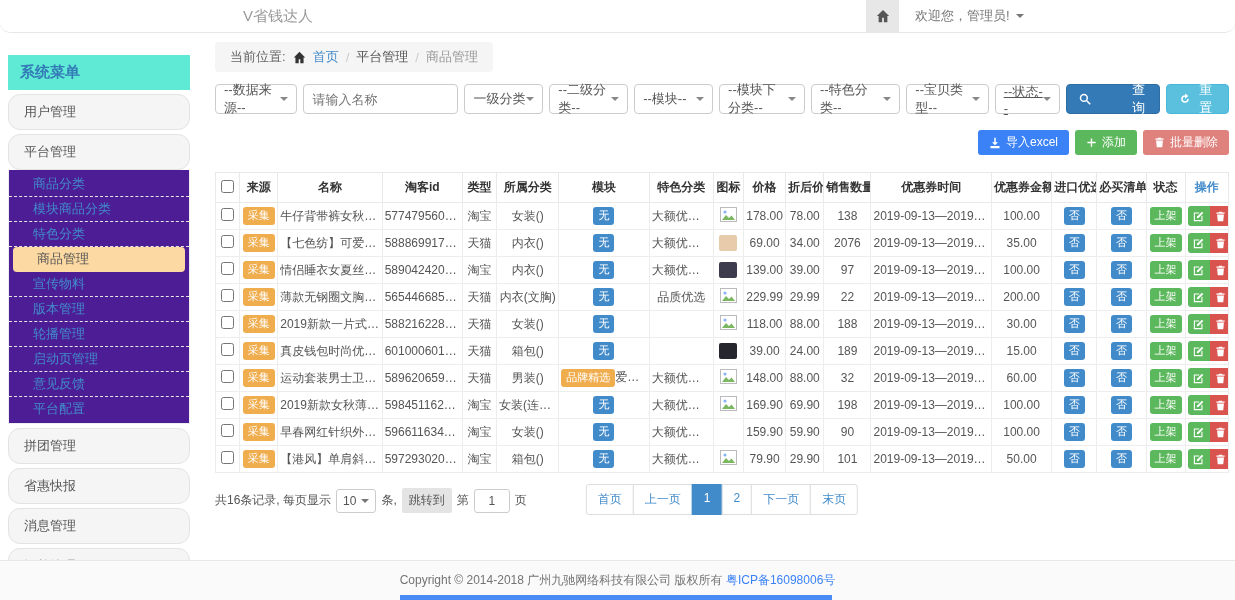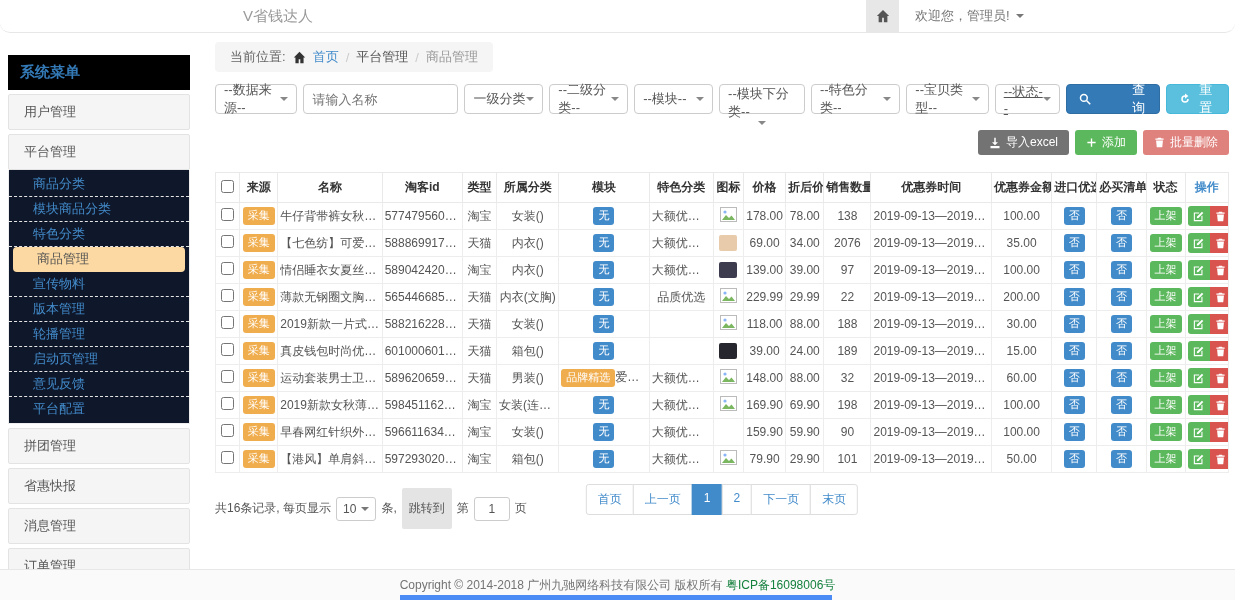--- a/index.html
+++ b/index.html
@@ -9,24 +9,24 @@
     border-bottom:1px solid #e7e7e7; z-index:4;border-radius:10px; }
   .brand { position:absolute; left:243px; top:0; line-height:32px; font-size:15px; color:#9a9a9a; }
   .topbar-right { position:absolute; left:866px; top:0; height:32px; display:flex; align-items:center; }
   .home-btn { width:33px; height:32px; background:#e7e7e7; display:flex; align-items:center;
     justify-content:center; cursor:pointer; }
   .welcome { margin-left:16px; font-size:13px; color:#777; display:flex; align-items:center; gap:6px; cursor:pointer; }
   .caret { width:0; height:0; border-left:4px solid transparent; border-right:4px solid transparent;
     border-top:4px solid #777; display:inline-block; }
   
   .sidebar { position:absolute; left:8px; top:55px; width:182px; z-index:1; }
-  .side-title { background:#000000; padding:8px 12px; font-size:15px; font-weight:bold; color:#337ab7; }
-  .side-section { background:#f5f5f5; border:1px solid #e3e3e3; border-radius:2px; margin-top:4px;
+  .side-title { background:#5eead4; padding:8px 12px; font-size:15px; font-weight:bold; color:#337ab7; }
+  .side-section { background:#f5f5f5; border:1px solid #e3e3e3; border-radius:12px; margin-top:4px;
     padding:8px 15px; font-size:13px; color:#555; cursor:pointer; }
-  .side-sub { background:#0f172a; border:1px solid #eee; border-top:none; padding:2px 0; }
+  .side-sub { background:#4c1d95; border:1px solid #eee; border-top:none; padding:2px 0; }
   .side-sub-item { padding:5px 14px 5px 24px; font-size:13px; color:#428bca;
     border-bottom:1px dashed #e5e5e5; cursor:pointer; line-height:14px; }
   .side-sub-item:last-child { border-bottom:none; }
   .side-sub-item.active { background:#fcd9a2; border-radius:4px; margin:0 4px; color:#555;
     border-bottom:1px dashed transparent; }
   
   .main { position:absolute; left:215px; top:42px; width:1014px; z-index:1; }
   .breadcrumb { display:inline-flex; align-items:center; gap:7px; background:#f5f5f5;
     border-radius:4px; padding:6px 15px; font-size:13px; color:#666; }
   .breadcrumb .link { color:#428bca; cursor:pointer; }
@@ -40,21 +40,21 @@
     align-items:center; justify-content:space-between; padding:0 8px; font-size:13px; color:#555; cursor:pointer; }
   .sel .caret { border-top-color:#888; }
   .txt { height:30px; border:1px solid #ccc; border-radius:4px; padding:0 8px; font-size:13px;
     color:#555; font-family:inherit; }
   .btn { height:30px; border:1px solid transparent; border-radius:4px; color:#fff; font-size:13px;
     display:inline-flex; align-items:center; gap:5px; padding:0 12px; cursor:pointer; font-family:inherit; }
   .btn-query { background:#337ab7; border-color:#2e6da4;gap:40px; }
   .btn-reset { background:#5bc0de; border-color:#46b8da; }
   .toolbar { display:flex; justify-content:flex-end; gap:6px; margin-top:16px; }
   .btn-sm { height:25px; font-size:12px; border-radius:3px; padding:0 10px; }
-  .btn-import { background:#737373; }
+  .btn-import { background:#3b82f6; }
   .btn-add { background:#5cb85c; }
   .btn-batch { background:#df817c; }
   table.tbl { width:100%; border-collapse:collapse; table-layout:fixed; margin-top:17px; background:#fff; }
   .tbl th { font-size:12px; color:#333; border:1px solid #e9e9e9; padding:6px 2px; text-align:center;
     font-weight:bold; white-space:nowrap; overflow:hidden; }
   .tbl th.op { color:#428bca; }
   .tbl td { font-size:12px; color:#555; border:1px solid #ededed; padding:3px 2px; text-align:center;
     white-space:nowrap; overflow:hidden; text-overflow:ellipsis; height:26px; }
   .badge { display:inline-block; padding:2px 5px; border-radius:3px; color:#fff; font-size:11px;
     line-height:1.2; cursor:pointer; }
@@ -64,34 +64,34 @@
   .thumb { width:18px; height:16px; display:inline-block; border-radius:2px; vertical-align:middle; }
   .t-tan { background:#e8cbaa; } .t-dark { background:#3c3c4e; } .t-cap { background:#26262e; }
   .actgrp { display:inline-flex; }
   .actbtn { width:22px; height:20px; display:inline-flex; align-items:center; justify-content:center; cursor:pointer; }
   .act-edit { background:#5cb85c; border-radius:3px 0 0 3px; }
   .act-del { background:#d9534f; border-radius:0 3px 3px 0; }
   .pager-row { position:relative; margin-top:11px; height:32px; font-size:12px; color:#555; }
   .summary { position:absolute; left:0; top:4px; display:flex; align-items:center; gap:5px; }
   .mini-sel { height:24px; border:1px solid #ccc; border-radius:3px; background:#fff; display:inline-flex;
     align-items:center; gap:5px; padding:0 6px; cursor:pointer; }
-  .jump-btn { background:#e4e4e4; color:#555; border:none; border-radius:2px; padding:12px 7px;
+  .jump-btn { background:#e4e4e4; color:#555; border:none; border-radius:2px; padding:4px 7px;
     font-size:12px; cursor:pointer; font-family:inherit; }
   .jump-input { width:36px; height:24px; border:1px solid #ccc; border-radius:3px; text-align:center;
     font-size:12px; font-family:inherit; color:#555; }
   .pages { position:absolute; left:50%; transform:translateX(-50%); top:0; display:flex; }
   .page { border:1px solid #ddd; background:#fff; color:#428bca; padding:6px 11px; font-size:12px;
     margin-left:-1px; cursor:pointer; }
   .page:first-child { border-radius:3px 0 0 3px; margin-left:0; }
   .page:last-child { border-radius:0 3px 3px 0; }
   .page.active { background:#428bca; border-color:#428bca; color:#fff; }
-  .footer { position:absolute; left:0; right:0; bottom:0; height:31px; background:#fafafa;
+  .footer { position:absolute; left:0; right:0; bottom:0; height:40px; background:#fafafa;
     border-top:1px solid #e7e7e7; display:flex; align-items:center; justify-content:center;
     font-size:12px; color:#747474; z-index:5;margin-top:39px; }
-  .footer a { color:#15803d; text-decoration:none; cursor:pointer; }
+  .footer a { color:#3b82f6; text-decoration:none; cursor:pointer; }
   .bottom-bar { position:absolute; left:400px; bottom:0; width:432px; height:5px; background:#4b8bf5; z-index:6; }
   input[type=checkbox] { width:13px; height:13px; cursor:pointer; }
 </style>
 </head>
 <body>
 
 <div class="topbar">
   <div class="brand">V省钱达人</div>
   <div class="topbar-right">
     <div class="home-btn">
@@ -157,21 +157,21 @@
         <span class="caret"></span>
       </div>
       <div class="sel" style="width: 88px;">
         <span>--二级分类--</span>
         <span class="caret"></span>
       </div>
       <div class="sel" style="width: 88px;">
         <span>--模块--</span>
         <span class="caret"></span>
       </div>
-      <div class="sel" style="width: 96px; flex-direction: column;">
+      <div class="sel" style="width: 96px;">
         <span>--模块下分类--</span>
         <span class="caret"></span>
       </div>
       <div class="sel" style="width: 100px;">
         <span>--特色分类--</span>
         <span class="caret"></span>
       </div>
       <div class="sel" style="width: 92px;">
         <span>--宝贝类型--</span>
         <span class="caret"></span>

